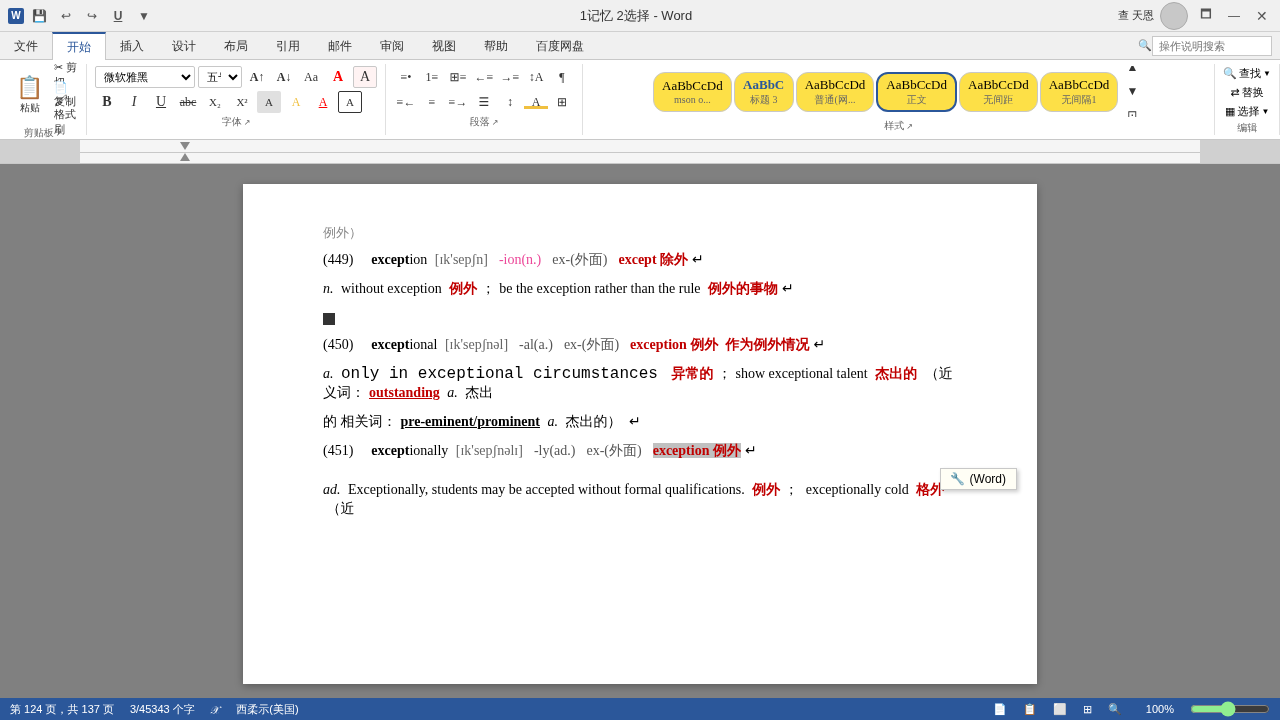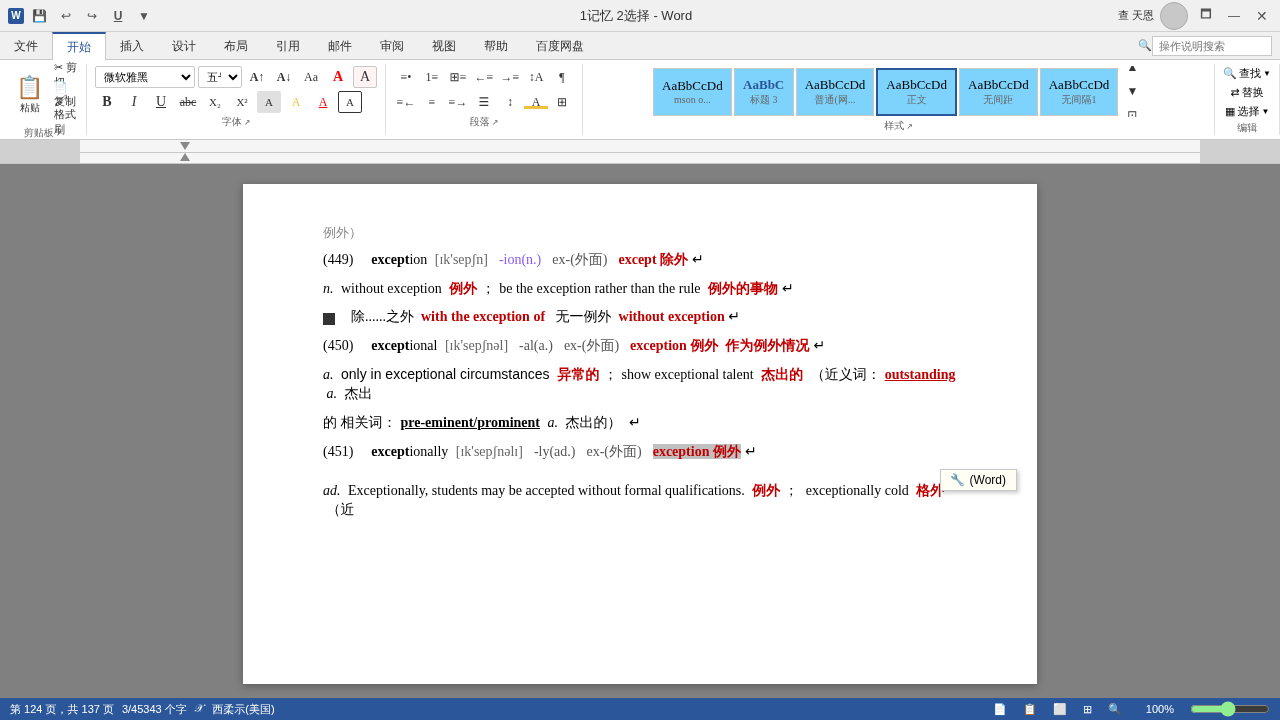--- a/index.html
+++ b/index.html
@@ -122,27 +122,27 @@
     
     .styles-gallery {
       display: flex;
       align-items: center;
       gap: 2px;
       flex: 1;
       overflow: hidden;
     }
     .style-item {
       border: 1px solid #c8c8c8;
-      border-radius: 0;
+      border-radius: 12px;
       padding: 2px 8px;
       font-size: 11px;
       cursor: pointer;
       white-space: nowrap;
-      background: #7dd3fc;
-      height: 48px;
+      background: #fde047;
+      height: 40px;
       display: flex;
       flex-direction: column;
       align-items: center;
       justify-content: center;
       min-width: 60px;
     }
     .style-item.active { border: 2px solid #2b579a; }
 
     
     .doc-container {
@@ -383,60 +383,53 @@
 
 <div class="doc-container">
   <div class="doc-page">
 
     <div style="color:#888; font-size:13px; margin-bottom:8px; font-family:'Times New Roman',serif;">例外）</div>
 
     <div class="doc-entry">
       <span style="font-size:14px;">(449)&nbsp;&nbsp;&nbsp;&nbsp;</span>
       <span style="font-size:14px; font-family:'Times New Roman',serif;"><b>except</b>ion&nbsp;</span>
       <span style="font-size:14px; font-family:'Times New Roman',serif; color:#666;">[ɪk'sepʃn]&nbsp;&nbsp;</span>
-      <span style="font-size:14px; font-family:'Times New Roman',serif; color:#8b5cf6;">-ion(n.)&nbsp;&nbsp;</span>
+      <span style="font-size:14px; font-family:'Times New Roman',serif; color:#ec4899;">-ion(n.)&nbsp;&nbsp;</span>
       <span style="font-size:14px; font-family:'Times New Roman',serif; color:#555;">ex-(外面)&nbsp;&nbsp;</span>
       <span style="font-size:14px; font-family:'Times New Roman',serif; color:#c00000; font-weight:bold;">except 除外</span>
       <span style="font-size:14px;">↵</span>
     </div>
 
     <div class="doc-entry" style="margin-left:0;">
       <span style="font-style:italic; font-size:14px; font-family:'Times New Roman',serif;">n.&nbsp;</span>
       <span style="font-size:14px; font-family:'Times New Roman',serif;">without exception&nbsp;</span>
       <span style="font-size:14px; color:#c00000; font-weight:bold; font-family:'SimSun',serif;">例外</span>
       <span style="font-size:14px;">；</span>
       <span style="font-size:14px; font-family:'Times New Roman',serif;">be the exception rather than the rule&nbsp;</span>
       <span style="font-size:14px; color:#c00000; font-weight:bold; font-family:'SimSun',serif;">例外的事物</span>
       <span style="font-size:14px;">↵</span>
     </div>
 
     <div class="bullet-item">
       <div style="width:12px; height:12px; background:#333; margin-top:5px; flex-shrink:0;"></div>
-      <div style="font-size:14px; font-family:'Times New Roman',serif;">
-        <span>除......之外</span>
-        <span style="color:#c00000; font-weight:bold;">&nbsp;with the exception of</span>
-        <span>&nbsp;&nbsp;无一例外</span>
-        <span style="color:#c00000; font-weight:bold;">&nbsp;without exception</span>
-        <span>↵</span>
-      </div>
     </div>
 
     <div class="doc-entry">
       <span style="font-size:14px;">(450)&nbsp;&nbsp;&nbsp;&nbsp;</span>
       <span style="font-size:14px; font-family:'Times New Roman',serif;"><b>except</b>ional&nbsp;</span>
       <span style="font-size:14px; font-family:'Times New Roman',serif; color:#666;">[ɪk'sepʃnəl]&nbsp;&nbsp;</span>
       <span style="font-size:14px; font-family:'Times New Roman',serif; color:#555;">-al(a.)&nbsp;&nbsp;</span>
       <span style="font-size:14px; font-family:'Times New Roman',serif; color:#555;">ex-(外面)&nbsp;&nbsp;</span>
       <span style="font-size:14px; font-family:'Times New Roman',serif; color:#c00000; font-weight:bold;">exception 例外&nbsp;&nbsp;作为例外情况</span>
       <span style="font-size:14px;">↵</span>
     </div>
 
     <div class="doc-entry">
       <span style="font-style:italic; font-size:14px; font-family:'Times New Roman',serif;">a.&nbsp;</span>
-      <span style="font-size:14px; font-family:Liberation Sans, sans-serif;text-align:right;">only in exceptional circumstances&nbsp;</span>
+      <span style="font-size:16px; font-family:Liberation Mono, monospace;text-align:right;">only in exceptional circumstances&nbsp;</span>
       <span style="font-size:14px; color:#c00000; font-weight:bold; font-family:'SimSun',serif;">异常的</span>
       <span style="font-size:14px;">；</span>
       <span style="font-size:14px; font-family:'Times New Roman',serif;">show exceptional talent&nbsp;</span>
       <span style="font-size:14px; color:#c00000; font-weight:bold; font-family:'SimSun',serif;">杰出的</span>
       <span style="font-size:14px;">&nbsp;（近义词：</span>
       <span style="font-size:14px; font-family:Liberation Serif, serif; color:#c00000; font-weight:bold; text-decoration:underline; cursor:pointer;">outstanding</span>
       <span style="font-size:14px; font-style:italic;">&nbsp;a.&nbsp;</span>
       <span style="font-size:14px;">杰出</span>
     </div>
 
@@ -470,21 +463,21 @@
       <span style="font-size:14px; color:#c00000; font-weight:bold; font-family:'SimSun',serif;">例外</span>
       <span style="font-size:14px;">；&nbsp;</span>
       <span style="font-size:14px; font-family:'Times New Roman',serif;">exceptionally cold&nbsp;</span>
       <span style="font-size:14px; color:#c00000; font-weight:bold; font-family:'SimSun',serif;">格外</span>
       <span style="font-size:14px;">&nbsp;（近</span>
     </div>
   </div>
 </div>
 
 <div class="status-bar">
-  <div style="display:flex; align-items:flex-start; gap:8px;">
+  <div style="display:flex; align-items:flex-end; gap:16px;">
     <span>第 124 页，共 137 页</span>
     <span>3/45343 个字</span>
     <span>𝒳</span>
     <span>西柔示(美国)</span>
   </div>
   <div class="status-bar-right">
     <span style="cursor:pointer;">📄</span>
     <span style="cursor:pointer;">📋</span>
     <span style="cursor:pointer;">⬜</span>
     <span style="cursor:pointer;">⊞</span>

